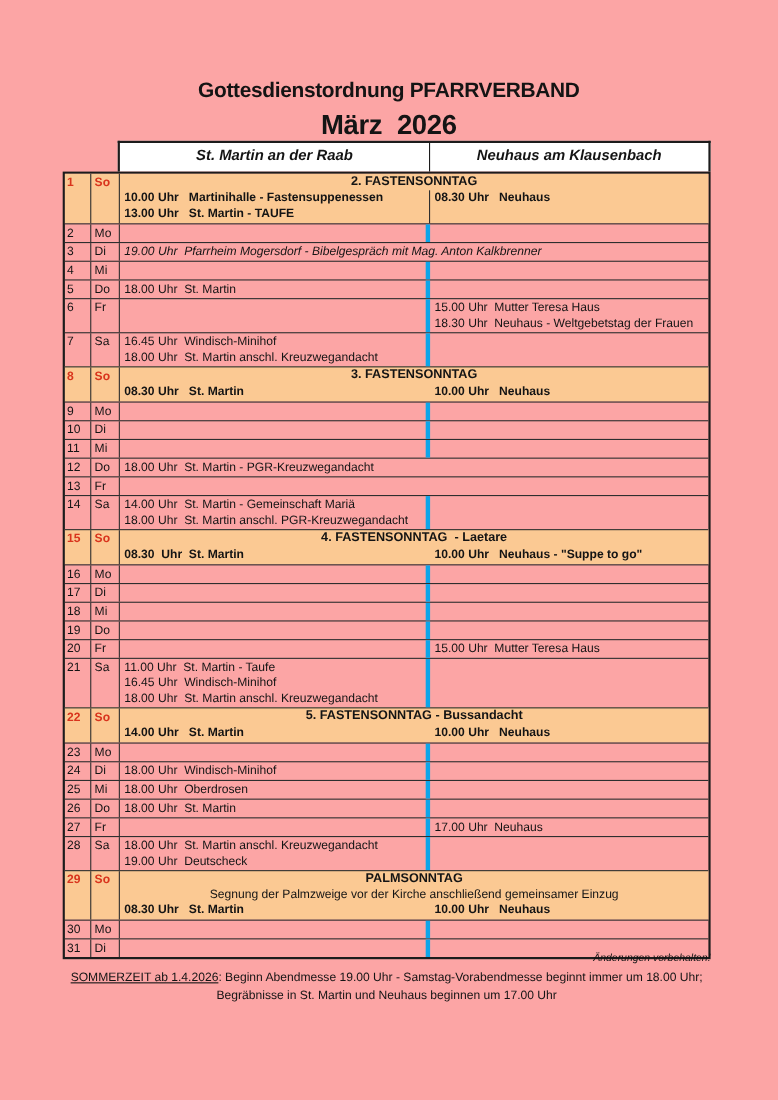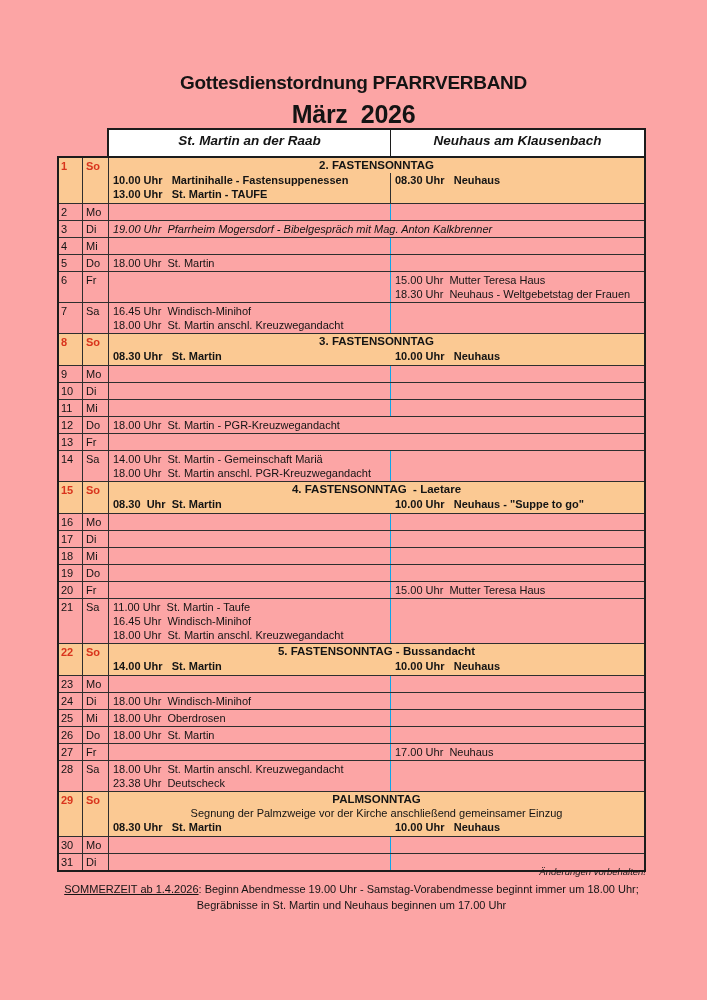--- a/index.html
+++ b/index.html
@@ -19,21 +19,21 @@
   .hcol { font-weight:bold; font-style:italic; font-size:13.5px; text-align:center; line-height:21px; }
   .hcol-left  { width:282px; border-right:1.5px solid #1c1c1c; }
   .hcol-right { flex:1; }
 
   .tbody { border:2px solid #1c1c1c; }
   .row { display:flex; border-top:1px solid #2e2e2e; min-height:17px; }
   .row:first-child { border-top:none; }
   .cnum { width:24px; border-right:1px solid #2e2e2e; padding:1px 1px 1px 2px; line-height:14px; }
   .cwd  { width:26px; border-right:1px solid #2e2e2e; padding:1px 1px 1px 3px; line-height:14px; }
   .cbody { flex:1; display:flex; }
-  .cleft  { width:282px; border-right:1px solid #0ea5e9; padding:1px 0 1px 4px; }
+  .cleft  { width:282px; border-right:4px solid #0ea5e9; padding:1px 0 1px 4px; }
   .cright { flex:1; padding:1px 0 1px 4px; }
   .cspan  { flex:1; padding:1px 0 1px 4px; }
   .ln { line-height:14px; min-height:14px; white-space:pre; }
   .it .ln { font-style:italic; }
 
   
   .sunday { background:#FBC993; }
   .sunday .cnum, .sunday .cwd { color:#D9341D; font-weight:bold; }
   .sunday .cbody { display:block; }
   .shead { font-weight:bold; font-size:11.5px; text-align:center; line-height:15px; white-space:pre; }
@@ -335,21 +335,21 @@
               <div class="ln">17.00 Uhr  Neuhaus</div>
             </div>
           </div>
         </div>
         <div class="row">
           <div class="cnum">28</div>
           <div class="cwd">Sa</div>
           <div class="cbody">
             <div class="cleft">
               <div class="ln">18.00 Uhr  St. Martin anschl. Kreuzwegandacht</div>
-              <div class="ln">23.38 Uhr  Deutscheck</div>
+              <div class="ln">19.00 Uhr  Deutscheck</div>
             </div>
             <div class="cright"></div>
           </div>
         </div>
         <div class="row sunday">
           <div class="cnum">29</div>
           <div class="cwd">So</div>
           <div class="cbody">
             <div class="shead">PALMSONNTAG</div>
             <div class="ssub">Segnung der Palmzweige vor der Kirche anschließend gemeinsamer Einzug</div>

